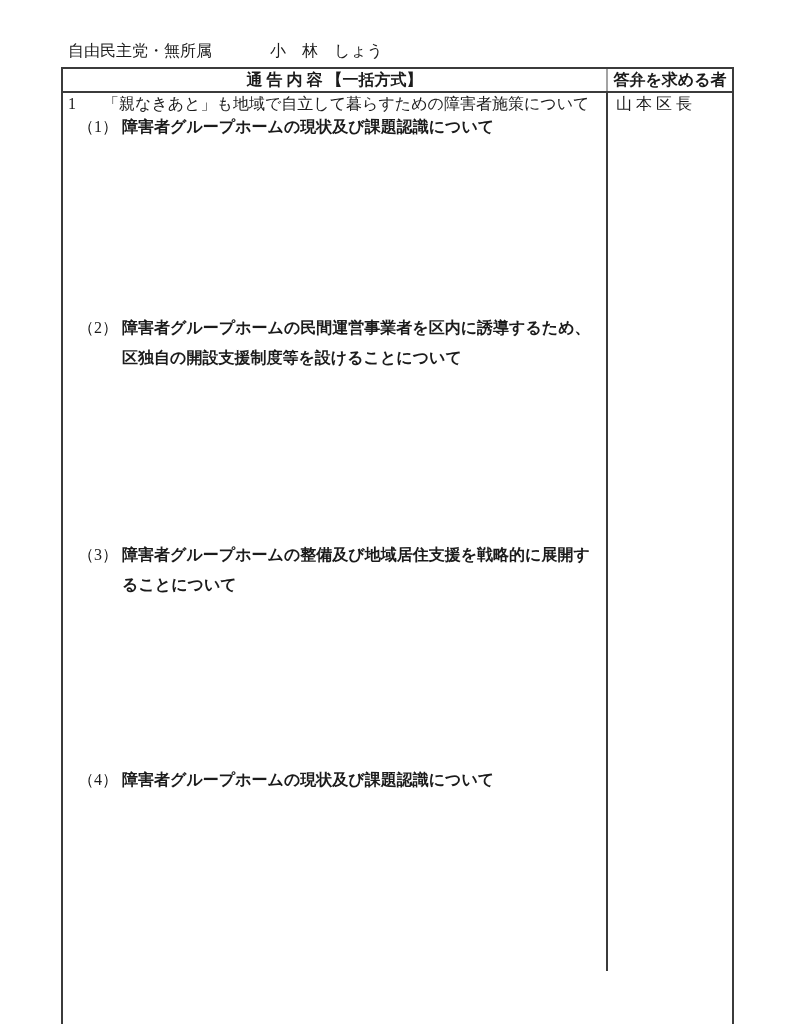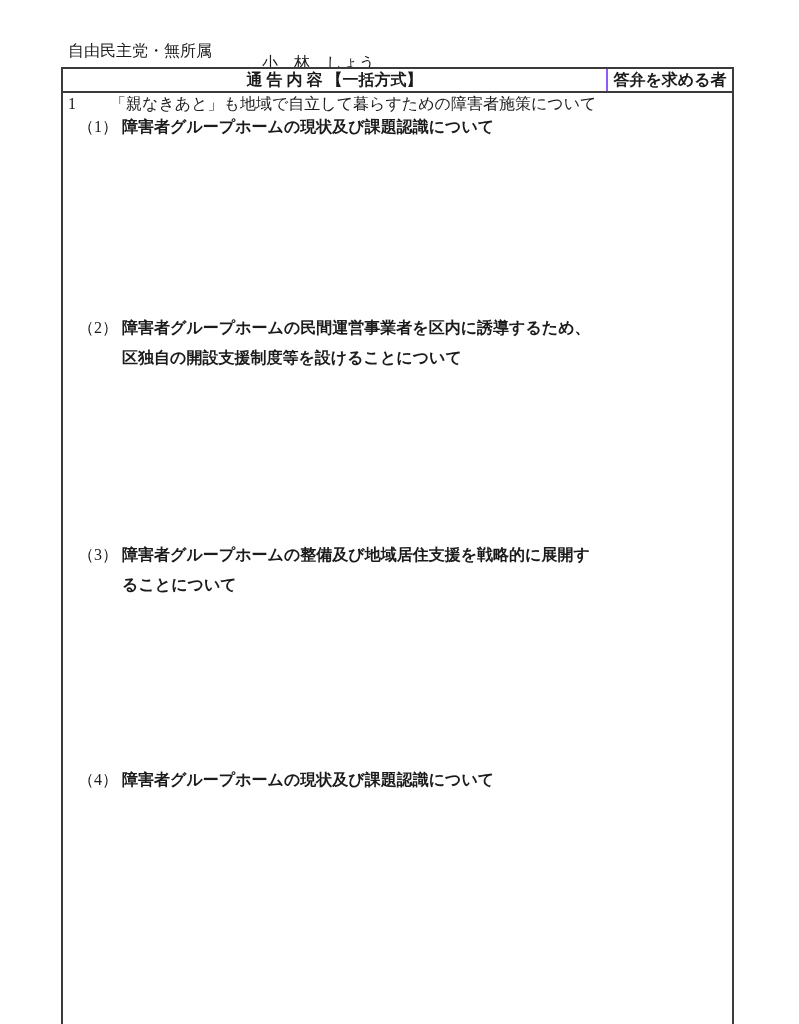--- a/index.html
+++ b/index.html
@@ -29,23 +29,22 @@
     font-weight: 400;
     padding-left: 47px;
   }
   .byline .party {
     position: absolute;
     left: 68px;
     white-space: nowrap;
   }
   .byline .member {
     position: absolute;
-    left: 262px;
+    left: 270px;
     white-space: nowrap;
-    margin-top: 12px;
   }
 
   
   .notice-table {
     position: absolute;
     left: 61px;
     top: 67px;
     width: 673px;
     height: 1010px;
     border: 2px solid #3b3b3b;
@@ -62,21 +61,21 @@
   .th-content {
     width: 543px;
     box-sizing: border-box;
     display: flex;
     align-items: center;
     justify-content: center;
     white-space: nowrap;
   }
   .th-answerer {
     flex: 1;
-    border-left: 2px solid #8b5cf6;
+    border-left: 2px solid #a3a3a3;
     box-sizing: border-box;
     display: flex;
     align-items: center;
     justify-content: center;
     white-space: nowrap;
   }
   .tbody {
     position: relative;
     display: flex;
     height: 878px;
@@ -102,21 +101,20 @@
     line-height: 22px;
     white-space: nowrap;
     font-weight: 500;
   }
   .item-no {
     width: 35px;
     flex: 0 0 35px;
   }
   .item-title {
     white-space: nowrap;
-    margin-left: 7px;
   }
   .sub-item {
     position: absolute;
     left: 15px;
     display: flex;
     line-height: 30px;
     font-weight: 500;
   }
   .sub-marker {
     width: 44px;
@@ -183,16 +181,19 @@
           <span class="sub-text">障害者グループホームの整備及び地域居住支援を戦略的に展開することについて</span>
         </div>
 
         <div class="sub-item sub-4">
           <span class="sub-marker">（4）</span>
           <span class="sub-text">障害者グループホームの現状及び課題認識について</span>
         </div>
 
       </div>
 
+      <div class="cell-answerer">
+        <div class="answerer-name">山 本 区 長</div>
+      </div>
 
     </div>
   </div>
 </div>
 
 </body></html>

